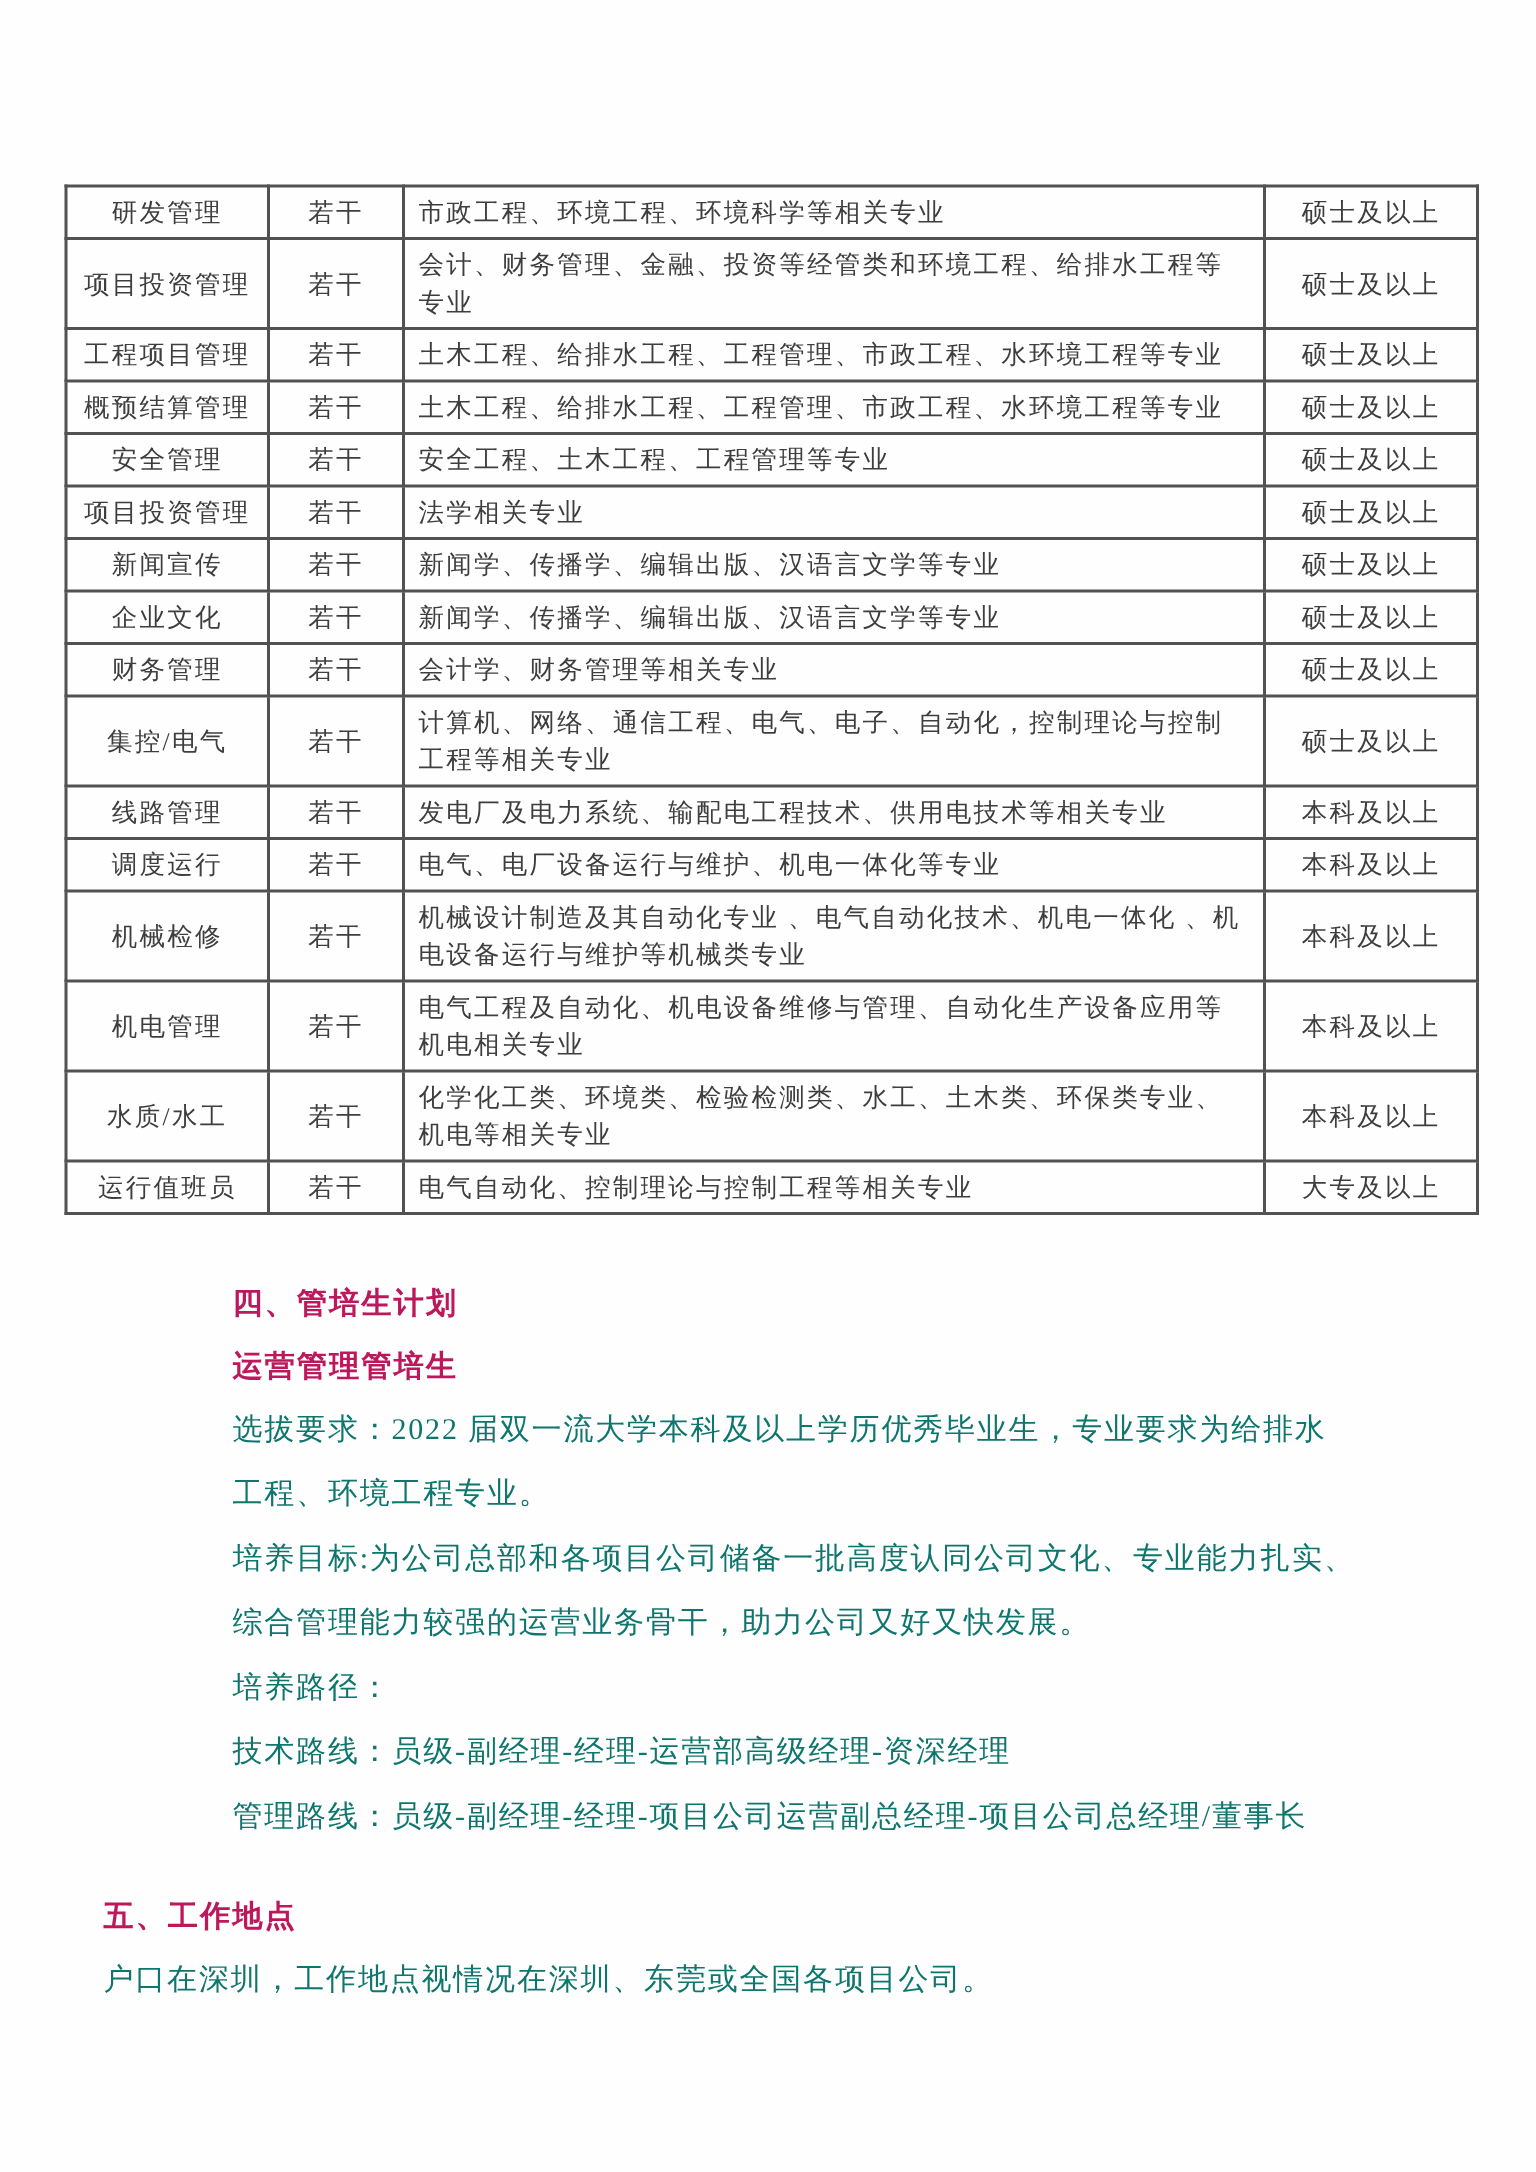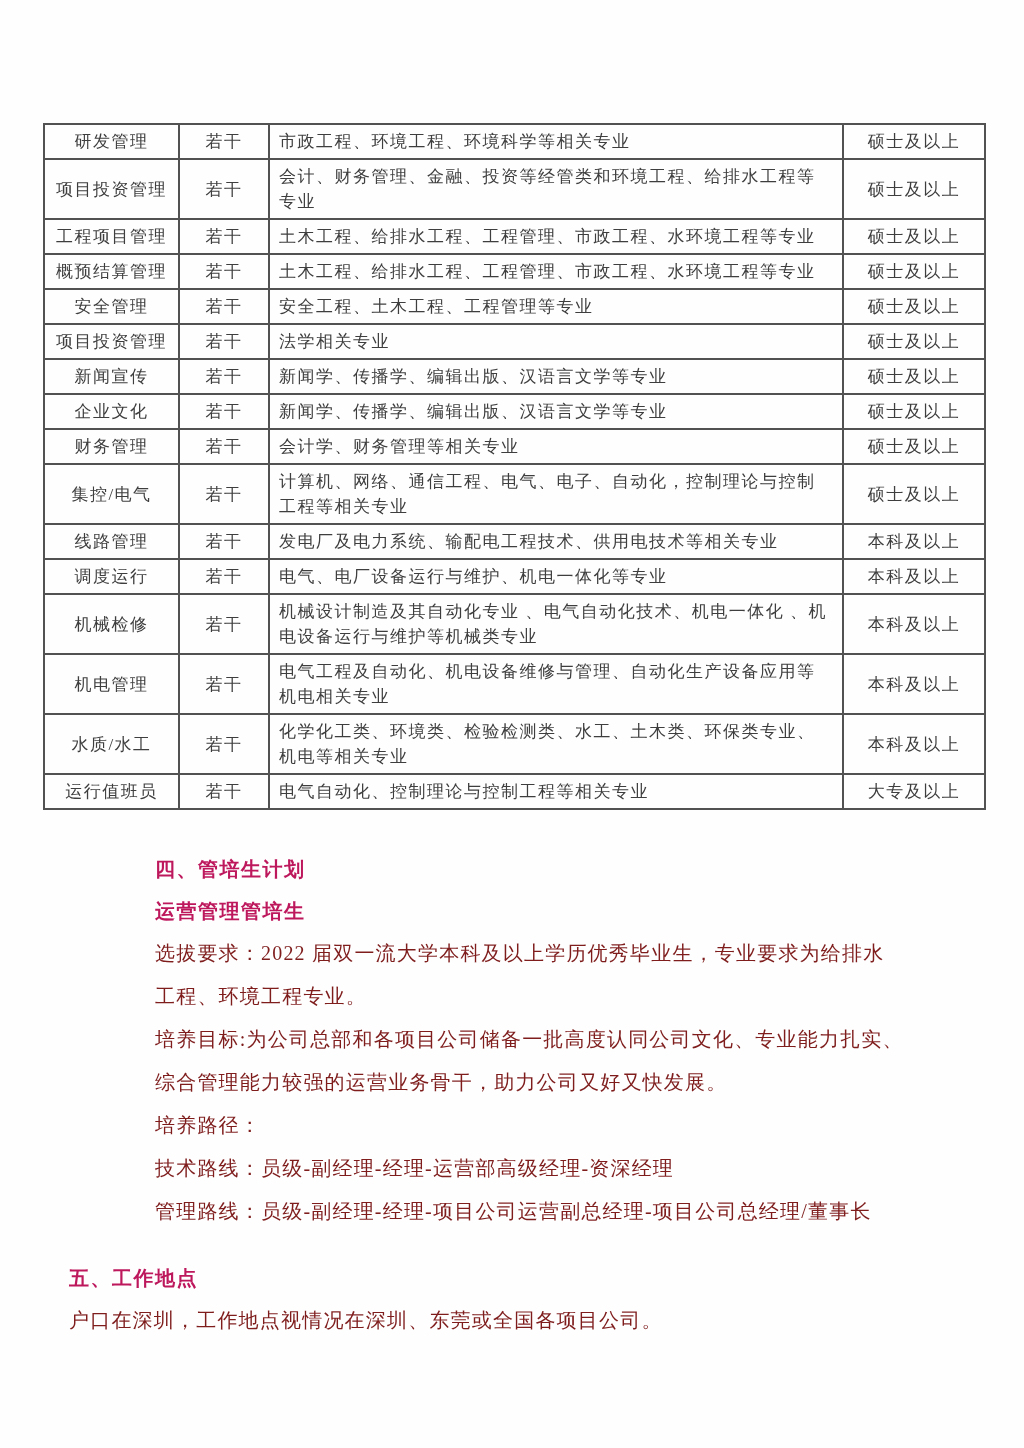--- a/index.html
+++ b/index.html
@@ -47,21 +47,21 @@
     font-weight: bold;
     letter-spacing: 1.5px;
     line-height: 42px;
     color: #be185d;
   }
   .body-line {
     font-size: 20px;
     letter-spacing: 1.2px;
     line-height: 43px;
     white-space: nowrap;
-    color: #7f1d1d;
+    color: #0f766e;
   }
 </style>
 </head>
 <body>
 
 <div class="page">
 
   <table class="recruit">
     <colgroup>
       <col style="width:135px">

